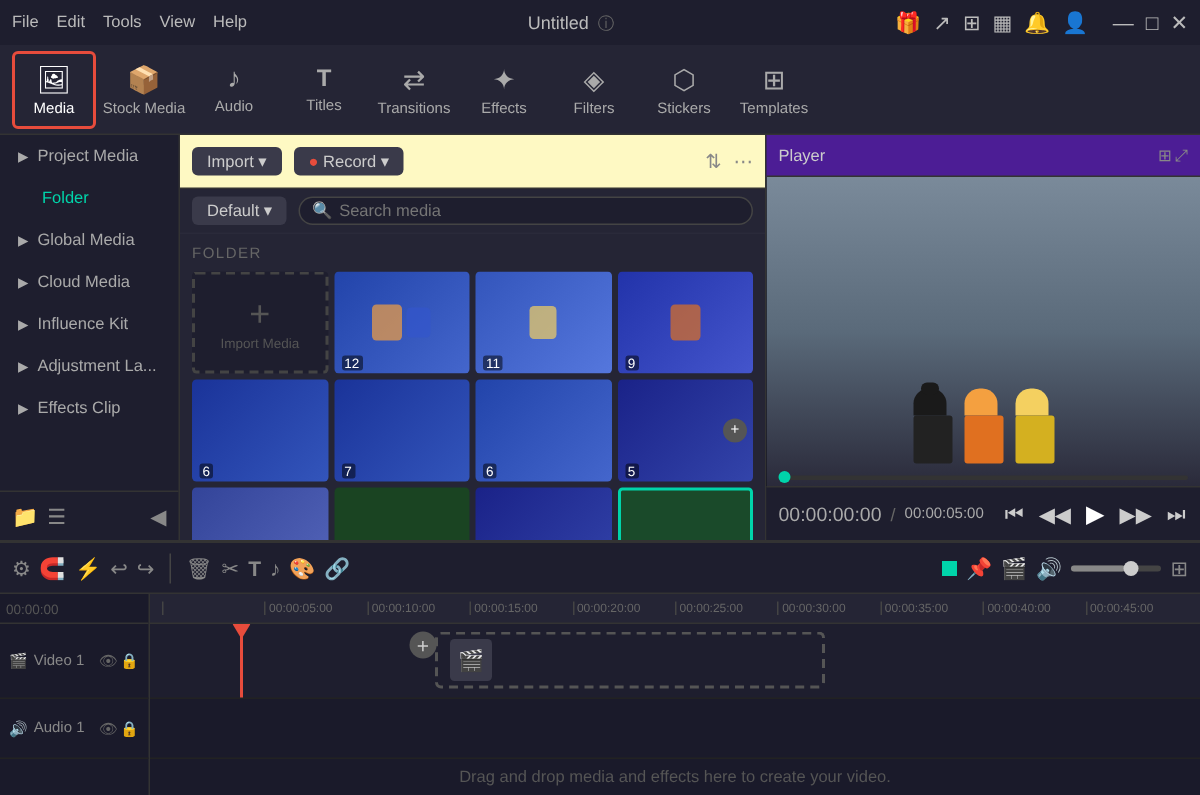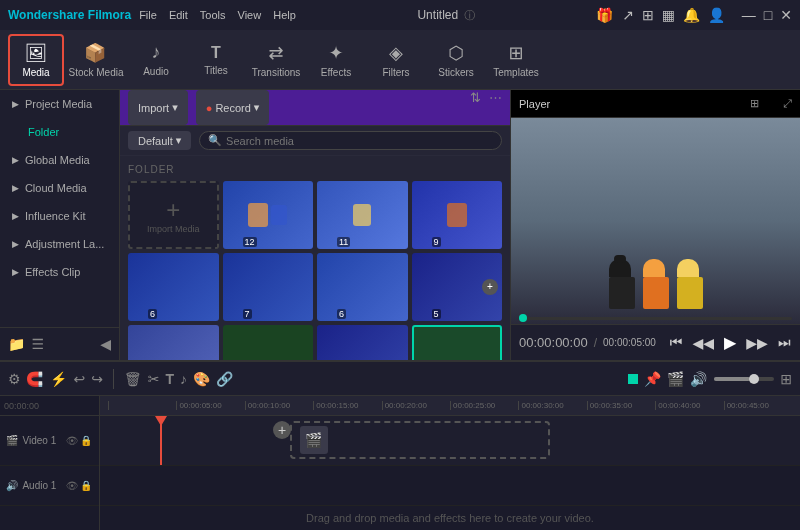--- a/index.html
+++ b/index.html
@@ -25,39 +25,39 @@
     .main { display: flex; height: calc(530px - 30px - 60px - 170px); }
 
     
     .left-panel { width: 120px; background: #1e1e2e; border-right: 1px solid #333; display: flex; flex-direction: column; }
     .left-panel-item { padding: 8px 12px; font-size: 11px; color: #aaa; cursor: pointer; display: flex; align-items: center; gap: 6px; }
     .left-panel-item.active { color: #00d4aa; }
     .left-panel-item .arrow { font-size: 9px; }
 
     
     .media-panel { flex: 1; background: #252535; display: flex; flex-direction: column; overflow: hidden; }
-    .media-toolbar { height: 36px; background: #4c1d95; display: flex; padding: 0 8px; gap: 8px; border-bottom: 1px solid #333; }
+    .media-toolbar { height: 36px; background: #fef9c3; display: flex; align-items: center; padding: 0 8px; gap: 8px; border-bottom: 1px solid #333; }
     .btn-sm { background: #3a3a4a; border: none; color: #ccc; padding: 3px 10px; border-radius: 4px; font-size: 11px; cursor: pointer; display: flex; align-items: center; gap: 3px; }
     .media-secondary-bar { height: 30px; background: #252535; display: flex; align-items: center; padding: 0 8px; gap: 8px; border-bottom: 1px solid #2a2a3a; }
     .search-box { flex: 1; background: #1e1e2e; border: 1px solid #444; border-radius: 12px; padding: 2px 8px; font-size: 11px; color: #ccc; display: flex; align-items: center; gap: 4px; }
     .search-box input { background: transparent; border: none; color: #ccc; font-size: 11px; outline: none; flex: 1; }
     .media-grid { flex: 1; padding: 8px; overflow-y: auto; }
     .folder-label { font-size: 10px; color: #666; margin-bottom: 6px; letter-spacing: 1px; }
     .grid { display: grid; grid-template-columns: repeat(4, 1fr); gap: 4px; }
     .thumb { position: relative; aspect-ratio: 4/3; background: #1a1a2a; border-radius: 3px; overflow: hidden; cursor: pointer; }
     .thumb-add { background: #1e1e2e; border: 2px dashed #444; display: flex; flex-direction: column; align-items: center; justify-content: center; cursor: pointer; border-radius: 3px; aspect-ratio: 4/3; }
     .thumb-add .plus { font-size: 24px; color: #555; }
     .thumb-add .label { font-size: 9px; color: #555; }
-    .thumb-num { position: absolute; bottom: 2px; left: 20px; font-size: 9px; color: #fff; background: rgba(0,0,0,0.5); padding: 0 2px; border-radius: 2px; }
+    .thumb-num { position: absolute; bottom: 2px; left: 5px; font-size: 9px; color: #fff; background: rgba(0,0,0,0.5); padding: 0 2px; border-radius: 2px; }
     .thumb-dot { position: absolute; top: 50%; right: 4px; transform: translateY(-50%); width: 16px; height: 16px; background: #555; border-radius: 50%; display: flex; align-items: center; justify-content: center; font-size: 10px; color: #fff; }
     .thumb.selected { border: 2px solid #00d4aa; }
 
     
     .player-panel { width: 290px; background: #1a1a2a; border-left: 1px solid #333; display: flex; flex-direction: column; }
-    .player-toolbar { height: 28px; background: #000000; display: flex; align-items: center; padding: 0 8px; gap: 24px; font-size: 11px; border-bottom: 1px solid #333; }
+    .player-toolbar { height: 28px; background: #4c1d95; display: flex; align-items: center; padding: 0 8px; gap: 2px; font-size: 11px; border-bottom: 1px solid #333; }
     .player-video { flex: 1; background: #0a0a15; display: flex; align-items: center; justify-content: center; position: relative; overflow: hidden; }
     .player-controls { height: 36px; background: #1e1e2e; display: flex; align-items: center; padding: 0 8px; gap: 6px; border-top: 1px solid #333; }
     .ctrl-btn { background: none; border: none; color: #ccc; cursor: pointer; font-size: 14px; padding: 2px; }
 
     
     .timeline { height: 170px; background: #1a1a2a; border-top: 2px solid #333; display: flex; flex-direction: column; }
     .timeline-toolbar { height: 34px; background: #1e1e2e; display: flex; align-items: center; padding: 0 8px; gap: 6px; border-bottom: 1px solid #333; }
     .timeline-toolbar .ctrl { font-size: 14px; color: #888; cursor: pointer; }
     .tl-ruler { height: 20px; background: #252535; border-bottom: 1px solid #333; display: flex; align-items: center; padding: 0 8px; font-size: 9px; color: #666; gap: 0; overflow: hidden; }
     .ruler-marks { display: flex; flex: 1; position: relative; }
@@ -79,21 +79,20 @@
     .tl-speed { display: flex; align-items: center; gap: 4px; margin-left: auto; }
     .speed-bar { width: 60px; height: 4px; background: #444; border-radius: 2px; position: relative; }
     .speed-fill { height: 100%; background: #888; border-radius: 2px; width: 60%; }
     .speed-thumb { width: 10px; height: 10px; background: #ccc; border-radius: 50%; position: absolute; top: -3px; left: 58%; }
   </style>
 </head>
 <body>
 
 <div class="titlebar">
   <div class="titlebar-left">
-    <span class="titlebar-logo">Wondershare Filmora</span>
     <div class="titlebar-menus">
       <span>File</span>
       <span>Edit</span>
       <span>Tools</span>
       <span>View</span>
       <span>Help</span>
     </div>
   </div>
   <div class="titlebar-center">
     <span>Untitled</span>

